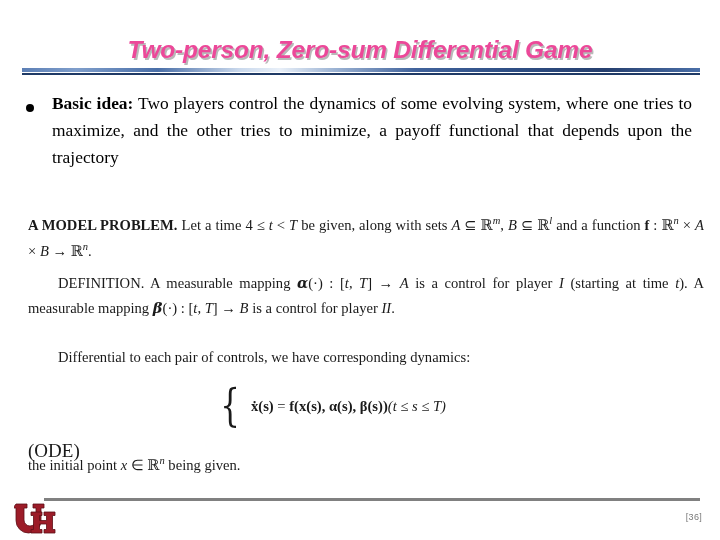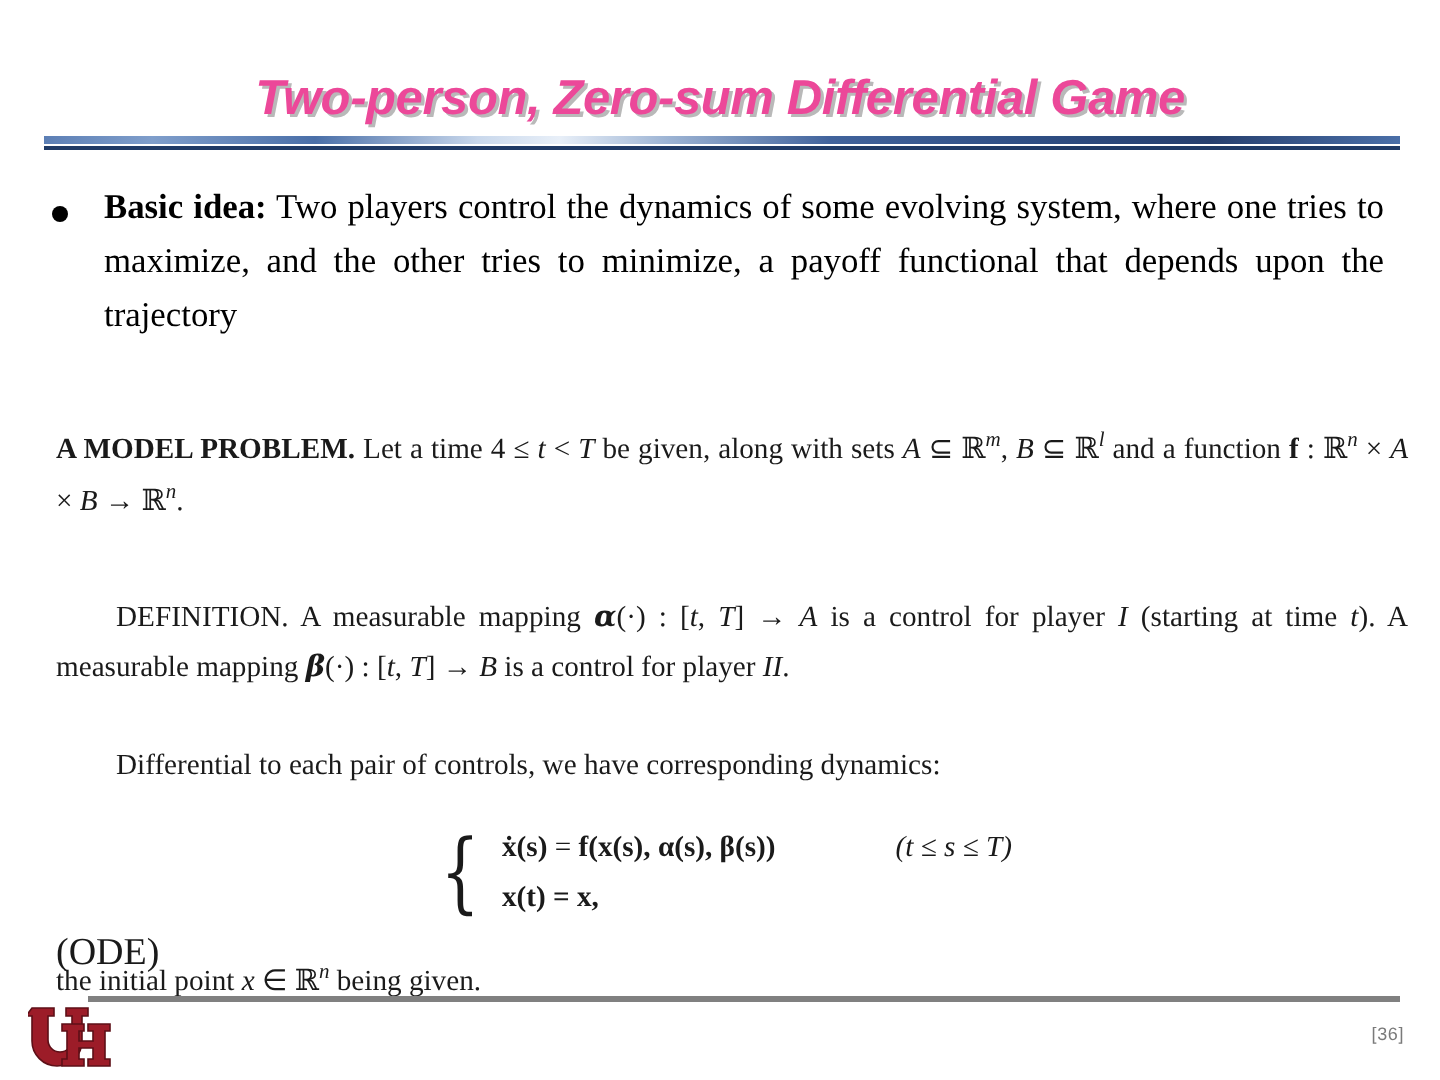--- a/index.html
+++ b/index.html
@@ -137,21 +137,21 @@
   }
   .mrow.lastline, .mrow .lastline { text-align: left; }
 
   .sc { font-variant: normal; }
   .mi { font-style: italic; }
   .mbf { font-weight: bold; font-style: normal; }
   .mbb { font-family: "DejaVu Serif", serif; }
   .sup { font-size: 0.72em; vertical-align: super; font-style: italic; }
   .greek { font-family: "DejaVu Serif", serif; font-weight: bold; font-style: italic; }
 
-  .para-def { margin-top: 34px; text-indent: 30px; }
+  .para-def { margin-top: 8px; text-indent: 30px; }
   .para-corr { margin-top: 26px; text-indent: 30px; }
 
   
   .ode-wrap {
     margin-top: 16px;
     position: relative;
     height: 52px;
   }
   .ode-tag {
     position: absolute;
@@ -173,21 +173,21 @@
     font-family: "DejaVu Serif", serif;
     margin-right: 7px;
     transform: scaleX(0.7);
     font-weight: 300;
   }
   .ode-lines {
     font-size: 14.6px;
     line-height: 1.72;
   }
   .ode-lines .eq-line { white-space: nowrap; }
-  .ode-cond { margin-left: 60px; }
+  .ode-cond { }
 
   .para-init { margin-top: 14px; }
 
   
   .footer-rule {
     position: absolute;
     left: 44px;
     top: 498px;
     width: 656px;
     height: 3px;
@@ -253,23 +253,20 @@
     <div class="mrow para-corr lastline">Differential to each pair of controls, we have corresponding dynamics:</div>
 
     <div class="ode-wrap">
       <div class="ode-tag">(ODE)</div>
       <div class="ode-body">
         <div class="ode-brace">{</div>
         <div class="ode-lines">
           <div class="eq-line">
             <span class="mbf">ẋ(s)</span><span> = </span><span class="mbf">f</span><span class="mbf">(x(s), α(s), β(s))</span><span class="mi ode-cond">(t ≤ s ≤ T)</span>
           </div>
-          <div class="eq-line">
-            <span class="mbf">x(t) = x,</span>
-          </div>
         </div>
       </div>
     </div>
 
     <div class="mrow para-init lastline">
       <span>the initial point </span><span class="mi">x</span><span> ∈ </span><span class="mbb">ℝ</span><span class="sup">n</span><span> being given.</span>
     </div>
 
   </div>
 

